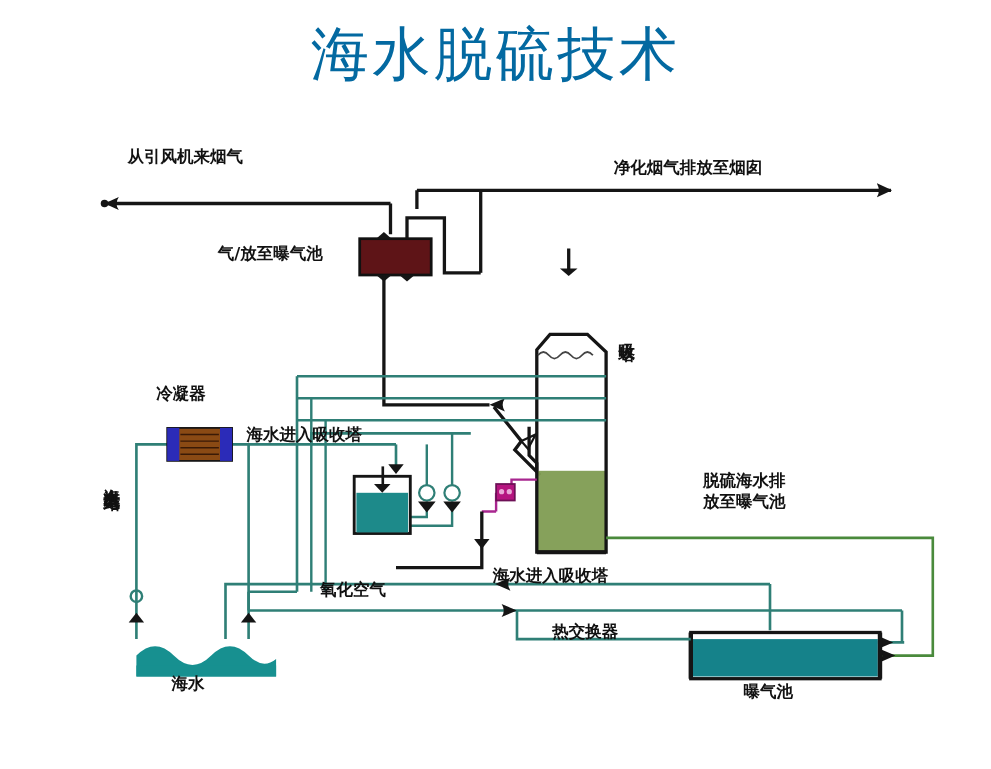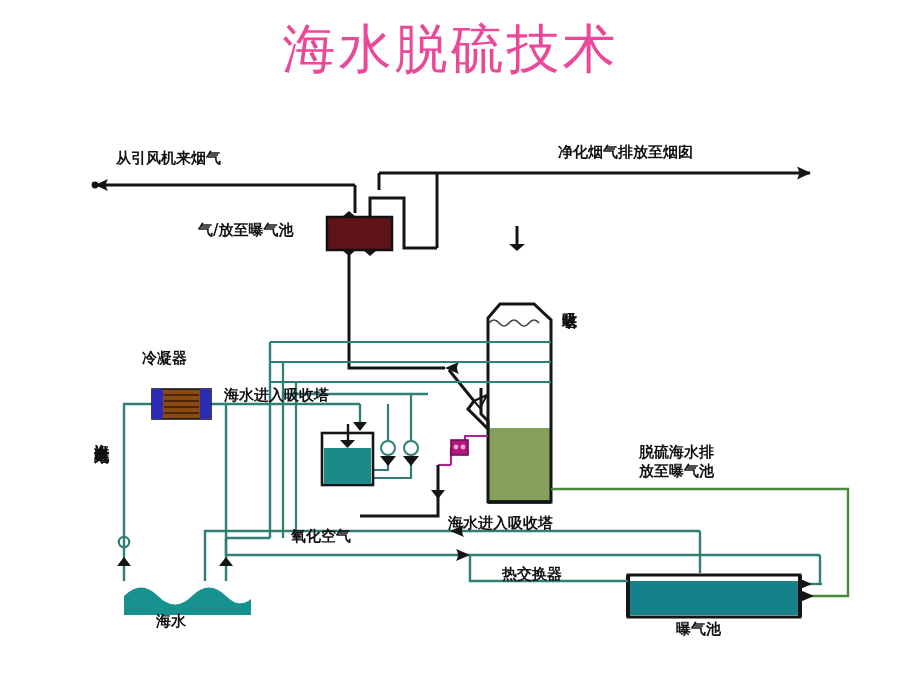--- a/index.html
+++ b/index.html
@@ -23,21 +23,21 @@
   #title {
     position: absolute;
     left: 0;
     top: 14px;
     width: 901px;
     text-align: center;
     font-family: "DejaVu Serif", "Liberation Serif", serif;
     font-size: 53px;
     font-weight: 400;
     letter-spacing: 3px;
-    color: #ec4899;
+    color: #0369a1;
     white-space: nowrap;
   }
   #diagram {
     position: absolute;
     left: 0;
     top: 118px;
     width: 901px;
     height: 560px;
   }
   .lbl {
@@ -228,39 +228,39 @@
         <rect x="630" y="463" width="168" height="34" fill="#15828a"></rect>
         <line x1="628" y1="457" x2="628" y2="499" stroke="#151515" stroke-width="4"></line>
         <line x1="800" y1="457" x2="800" y2="499" stroke="#151515" stroke-width="4"></line>
       </g>
 
       <path d="M628,463 L470,463 L470,437" stroke="#2f7f76" stroke-width="2.4" fill="none"></path>
 
     </svg>
 
     
-    <div class="lbl" style="left:116px; top:32px;">从引风机来烟气</div>
+    <div class="lbl" style="left:116px; top:16px;">从引风机来烟气</div>
 
     <div class="lbl" style="left:198px; top:104px;">气/放至曝气池</div>
 
     <div class="lbl" style="left:558px; top:26px;">净化烟气排放至烟囱</div>
 
     <div class="lbl vert" style="left:560px; top:182px;">吸收塔</div>
 
     <div class="lbl" style="left:142px; top:232px;">冷凝器</div>
 
     <div class="lbl" style="left:224px; top:269px;">海水进入吸收塔</div>
 
     <div class="lbl vert" style="left:92px; top:314px;">海水进入电站</div>
 
     <div class="lbl" style="left:156px; top:495px;">海水</div>
 
     <div class="lbl" style="left:291px; top:382px;margin-top:28px;">氧化空气</div>
 
-    <div class="lbl two" style="left:639px; top:325px;text-align:right;">脱硫海水排
+    <div class="lbl two" style="left:639px; top:310px;text-align:right;">脱硫海水排
 放至曝气池</div>
 
     <div class="lbl" style="left:448px; top:397px;">海水进入吸收塔</div>
 
     <div class="lbl" style="left:502px; top:448px;">热交换器</div>
 
     <div class="lbl" style="left:676px; top:503px;">曝气池</div>
 
   </div>
 </div>

